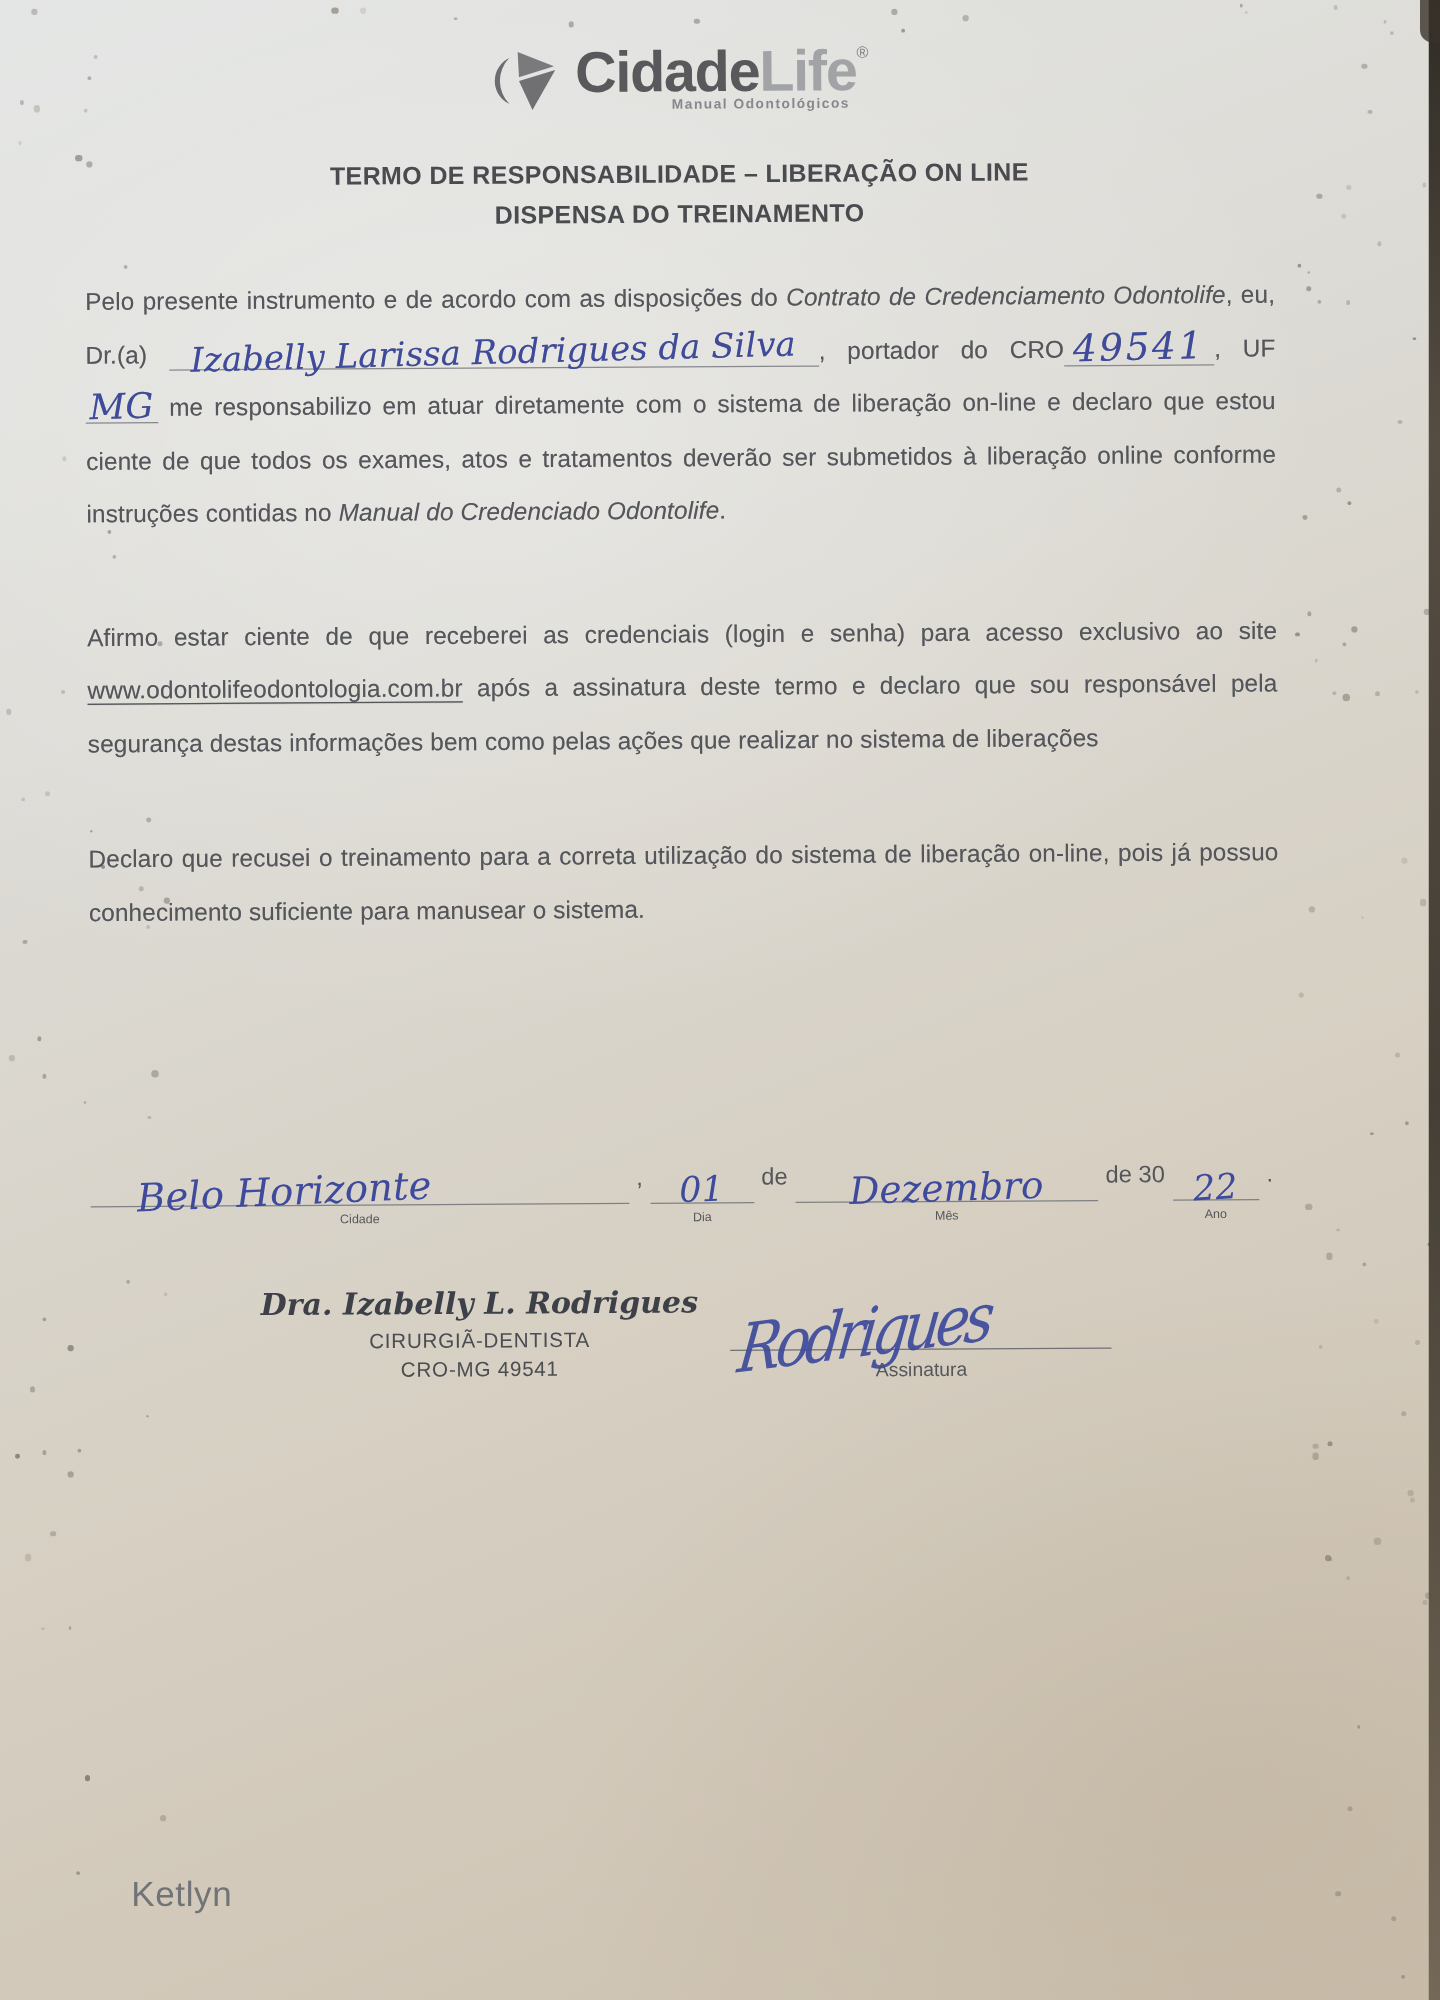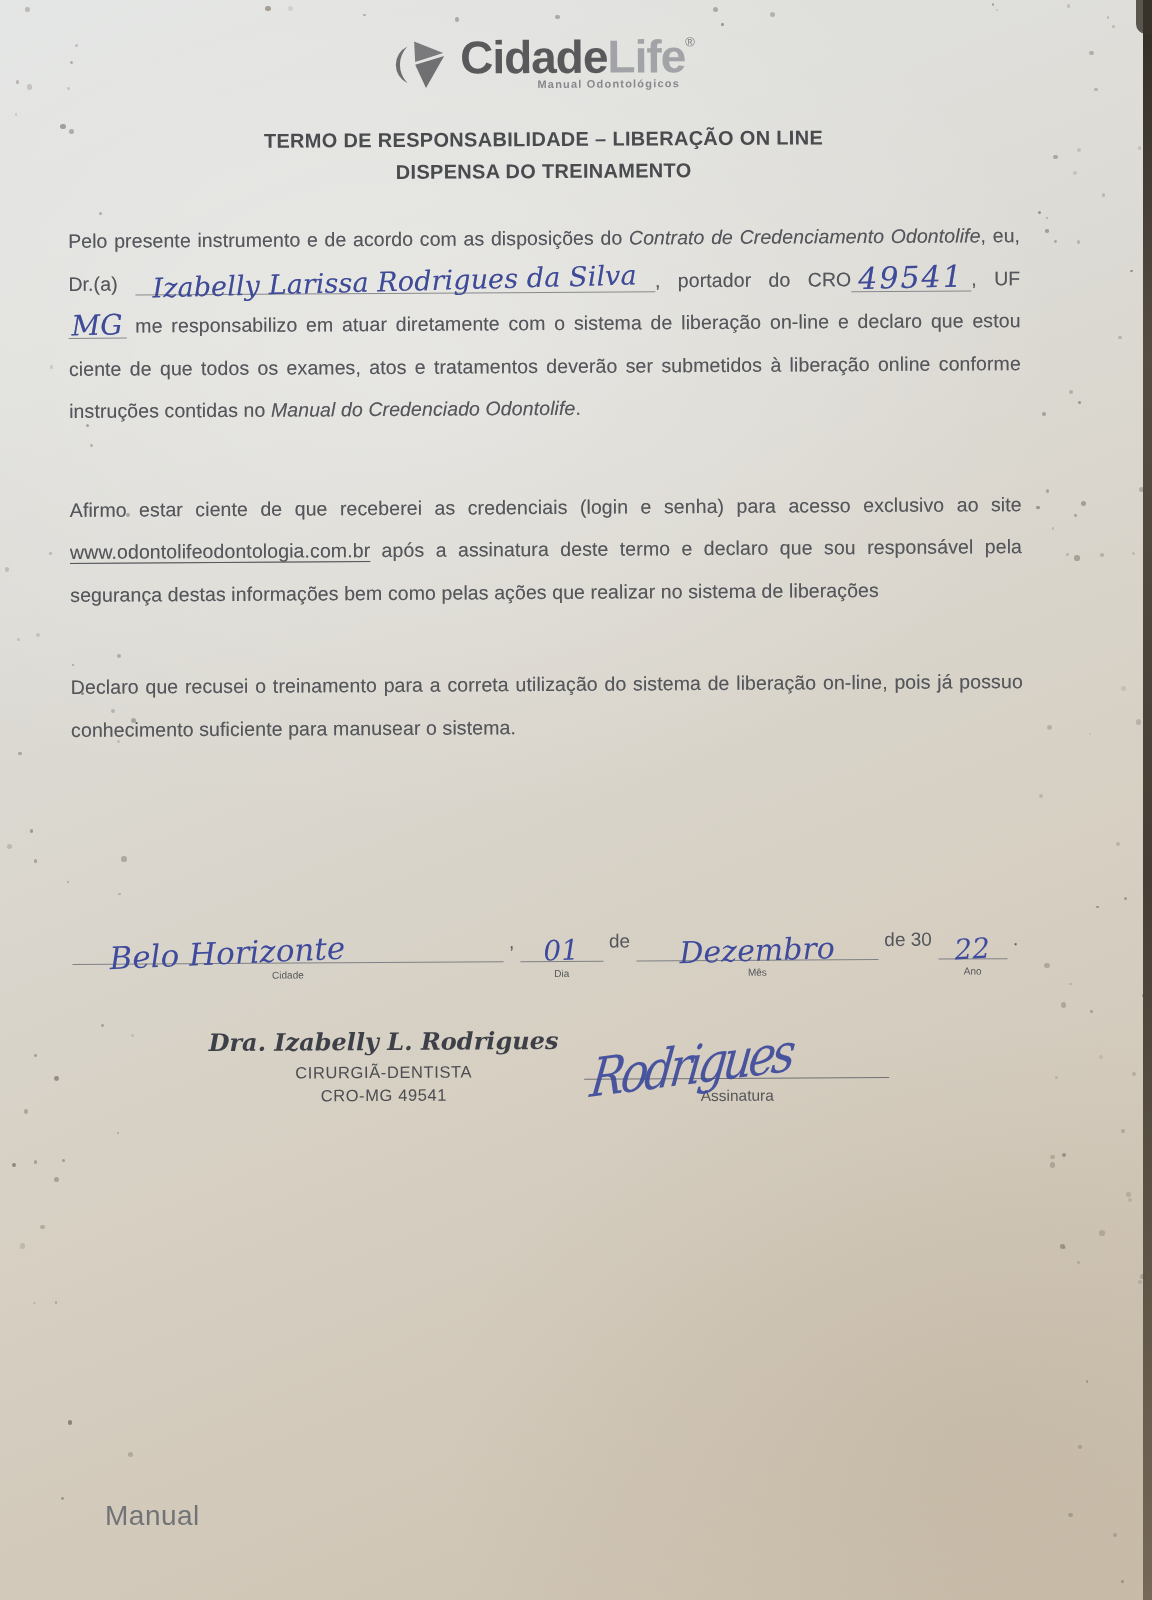--- a/index.html
+++ b/index.html
@@ -278,14 +278,14 @@
       <div>
         <div class="sigline">
           <span class="scrawl">Rodrigues</span>
         </div>
         <div class="sig-label">Assinatura</div>
       </div>
     </div>
 
   </div>
 
-  <div class="footer-name">Manual</div>
+  <div class="footer-name">Ketlyn</div>
 </div>
 
 </body></html>

